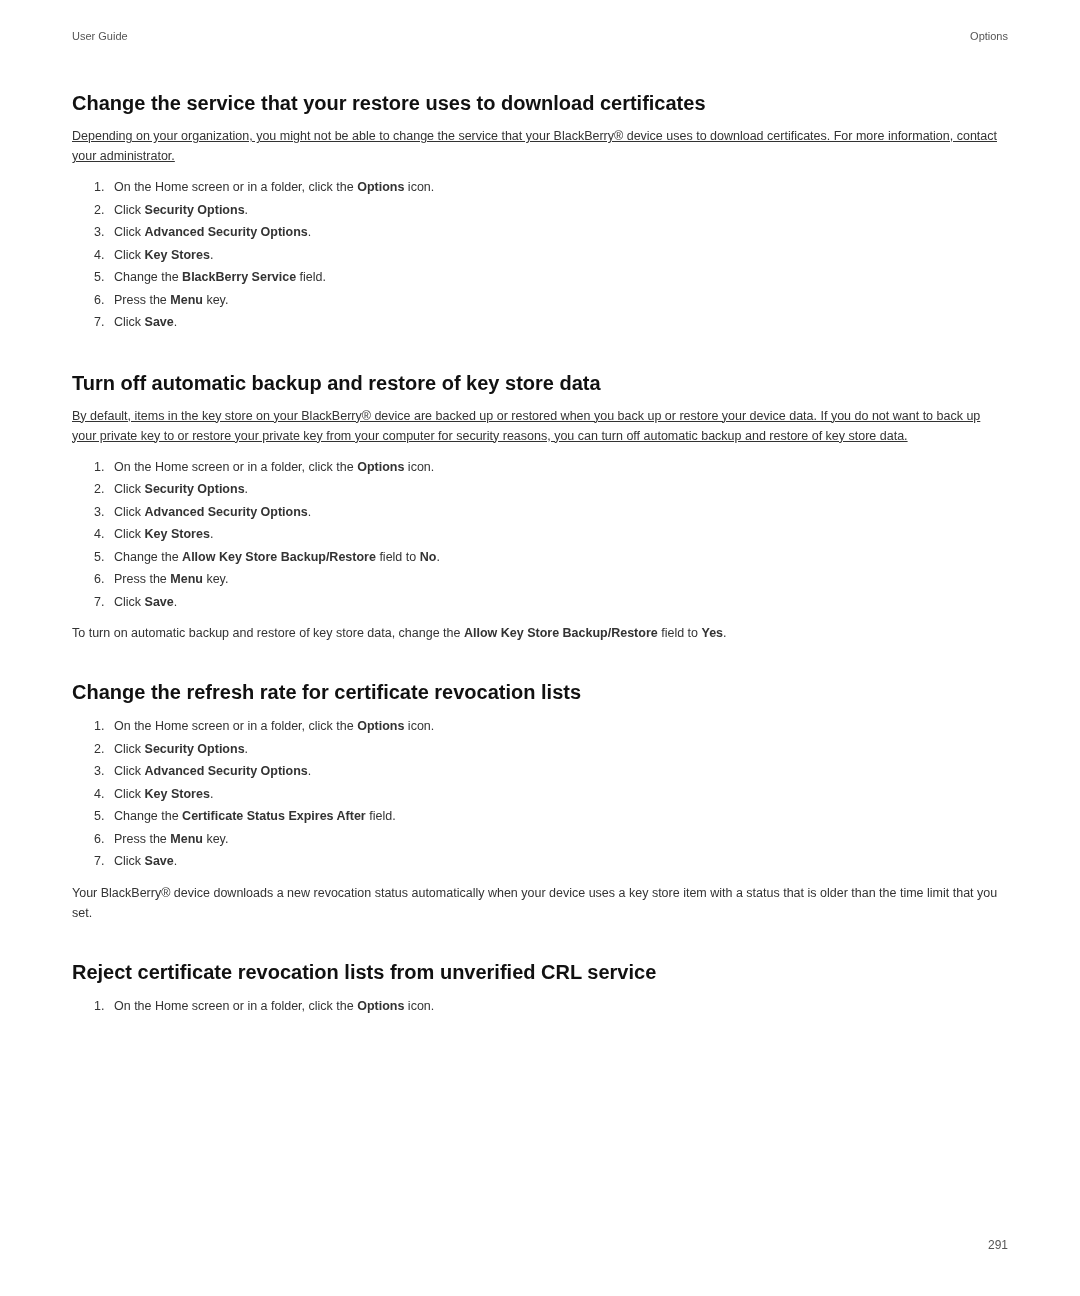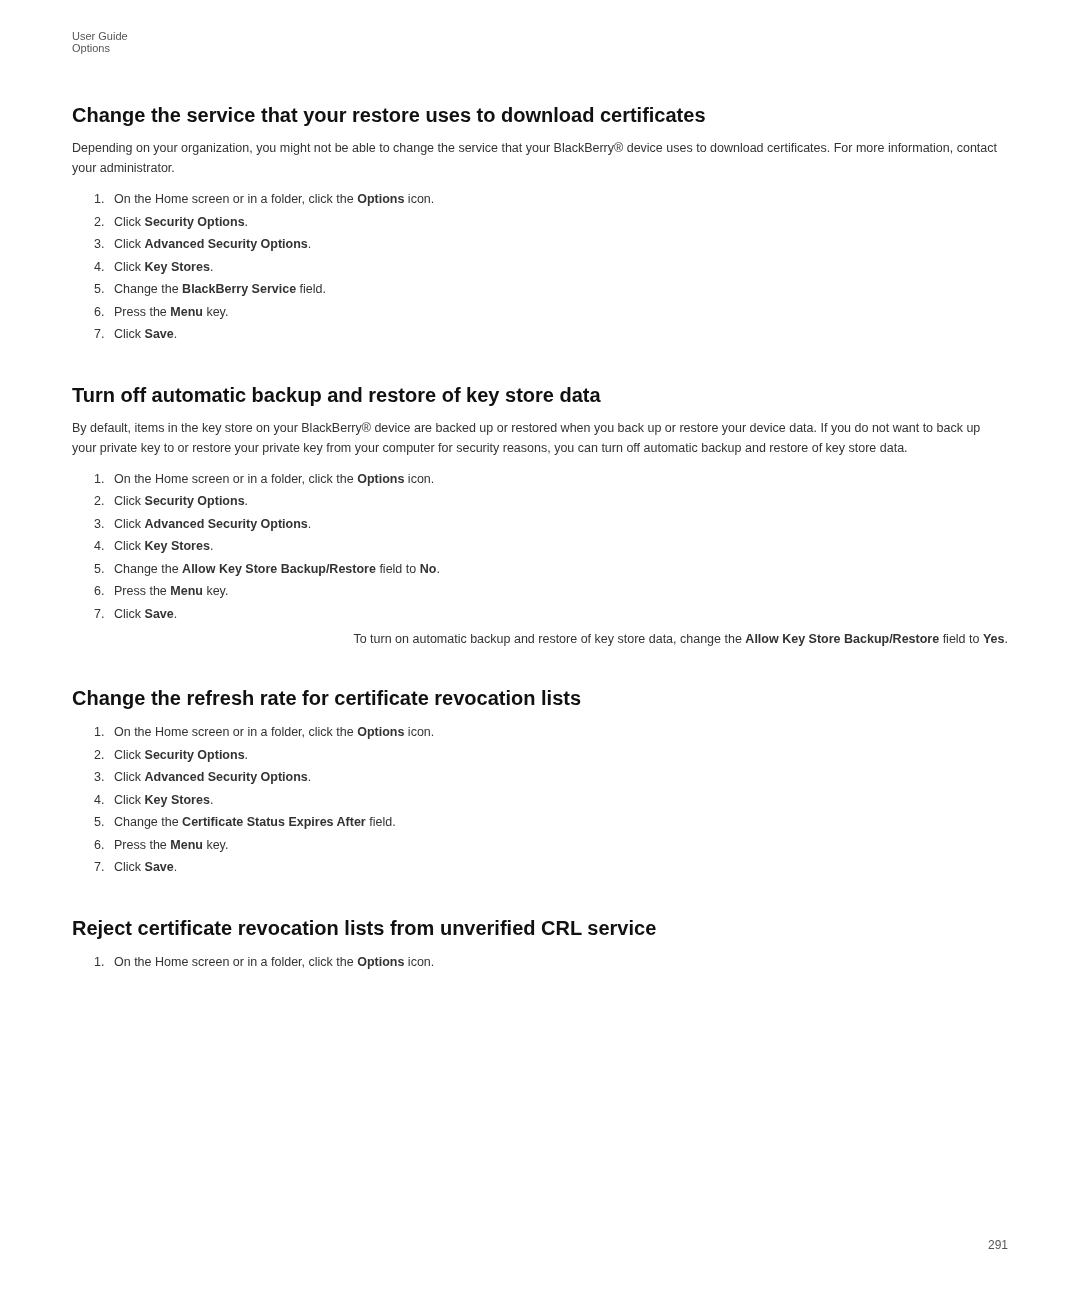--- a/index.html
+++ b/index.html
@@ -25,48 +25,47 @@
       position: relative;
     }
 
     .page-header {
       display: flex;
       justify-content: space-between;
       align-items: flex-start;
       margin-bottom: 48px;
       font-size: 11px;
       color: #555;
-      flex-direction: column;
     }
 
     .section {
       margin-bottom: 36px;
     }
 
     .section-title {
       font-size: 20px;
       font-weight: bold;
       color: #111;
       margin-bottom: 10px;
       line-height: 1.3;
     }
 
     .section-intro {
       font-size: 12.5px;
       color: #333;
       margin-bottom: 10px;
       line-height: 1.6;
+      text-decoration: underline;
     }
 
     .section-note {
       font-size: 12.5px;
       color: #333;
-      margin-top: 4px;
+      margin-top: 10px;
       line-height: 1.6;
-      text-align: right;
     }
 
     ol {
       margin-left: 36px;
       margin-top: 4px;
     }
 
     ol li {
       font-size: 12.5px;
       color: #333;
@@ -125,20 +124,21 @@
         <div class="section-title">Change the refresh rate for certificate revocation lists</div>
         <ol>
           <li>On the Home screen or in a folder, click the <b>Options</b> icon.</li>
           <li>Click <b>Security Options</b>.</li>
           <li>Click <b>Advanced Security Options</b>.</li>
           <li>Click <b>Key Stores</b>.</li>
           <li>Change the <b>Certificate Status Expires After</b> field.</li>
           <li>Press the <b>Menu</b> key.</li>
           <li>Click <b>Save</b>.</li>
         </ol>
+        <p class="section-note">Your BlackBerry® device downloads a new revocation status automatically when your device uses a key store item with a status that is older than the time limit that you set.</p>
       </div>
       <div class="section">
         <div class="section-title">Reject certificate revocation lists from unverified CRL service</div>
         <ol>
           <li>On the Home screen or in a folder, click the <b>Options</b> icon.</li>
         </ol>
       </div>
     </div>
 
   <div class="page-footer">

